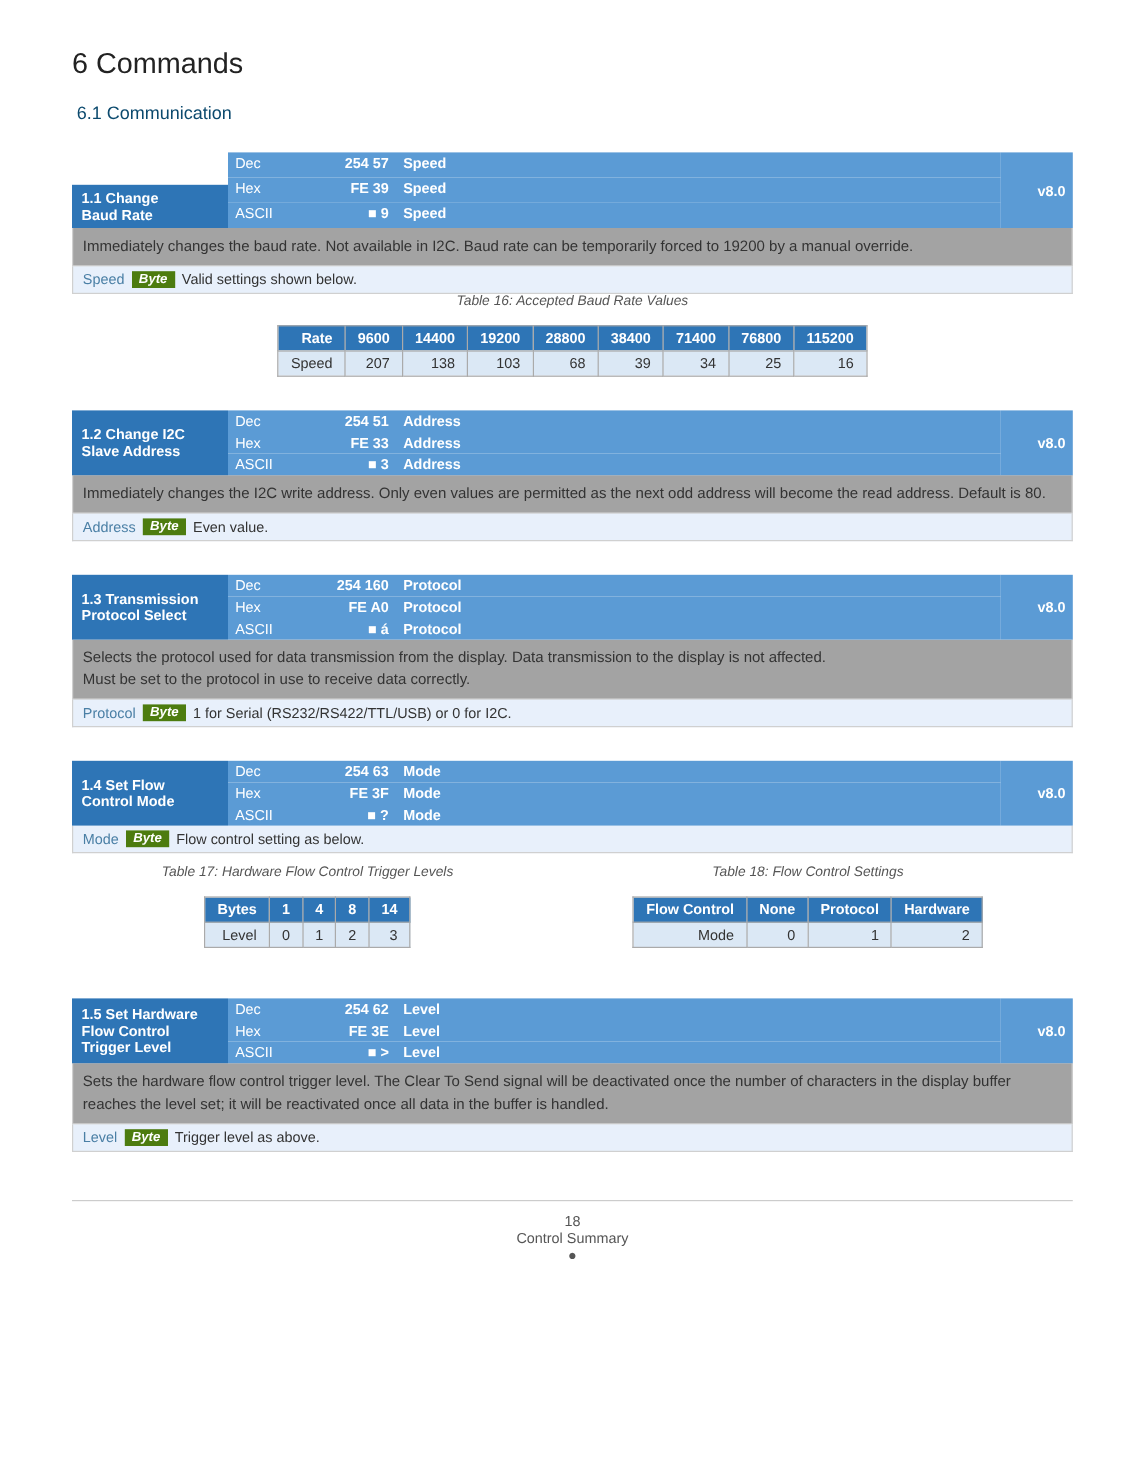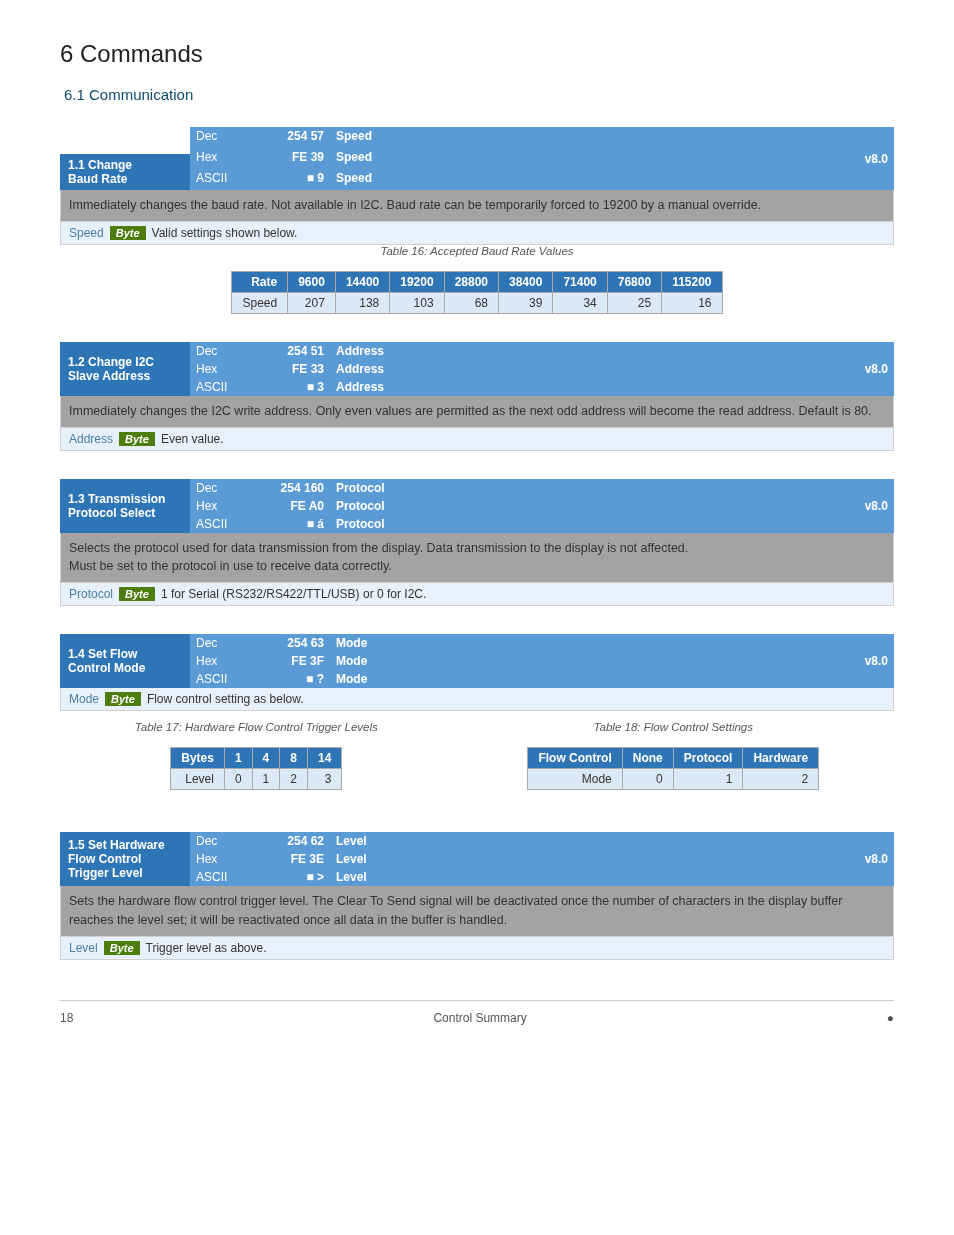--- a/index.html
+++ b/index.html
@@ -92,20 +92,21 @@
     }
     .footer {
       display: flex;
       justify-content: space-between;
       align-items: center;
       margin-top: 40px;
       padding-top: 10px;
       border-top: 1px solid #ccc;
       font-size: 12px;
       color: #555;
+      flex-direction: column;
     }
     .cmd-grid {
       display: grid;
       grid-template-columns: 130px 60px 80px 1fr 60px;
       width: 100%;
     }
     .cmd-grid .bg-blue {
       background: #5b9bd5;
       color: white;
       padding: 2px 6px;

